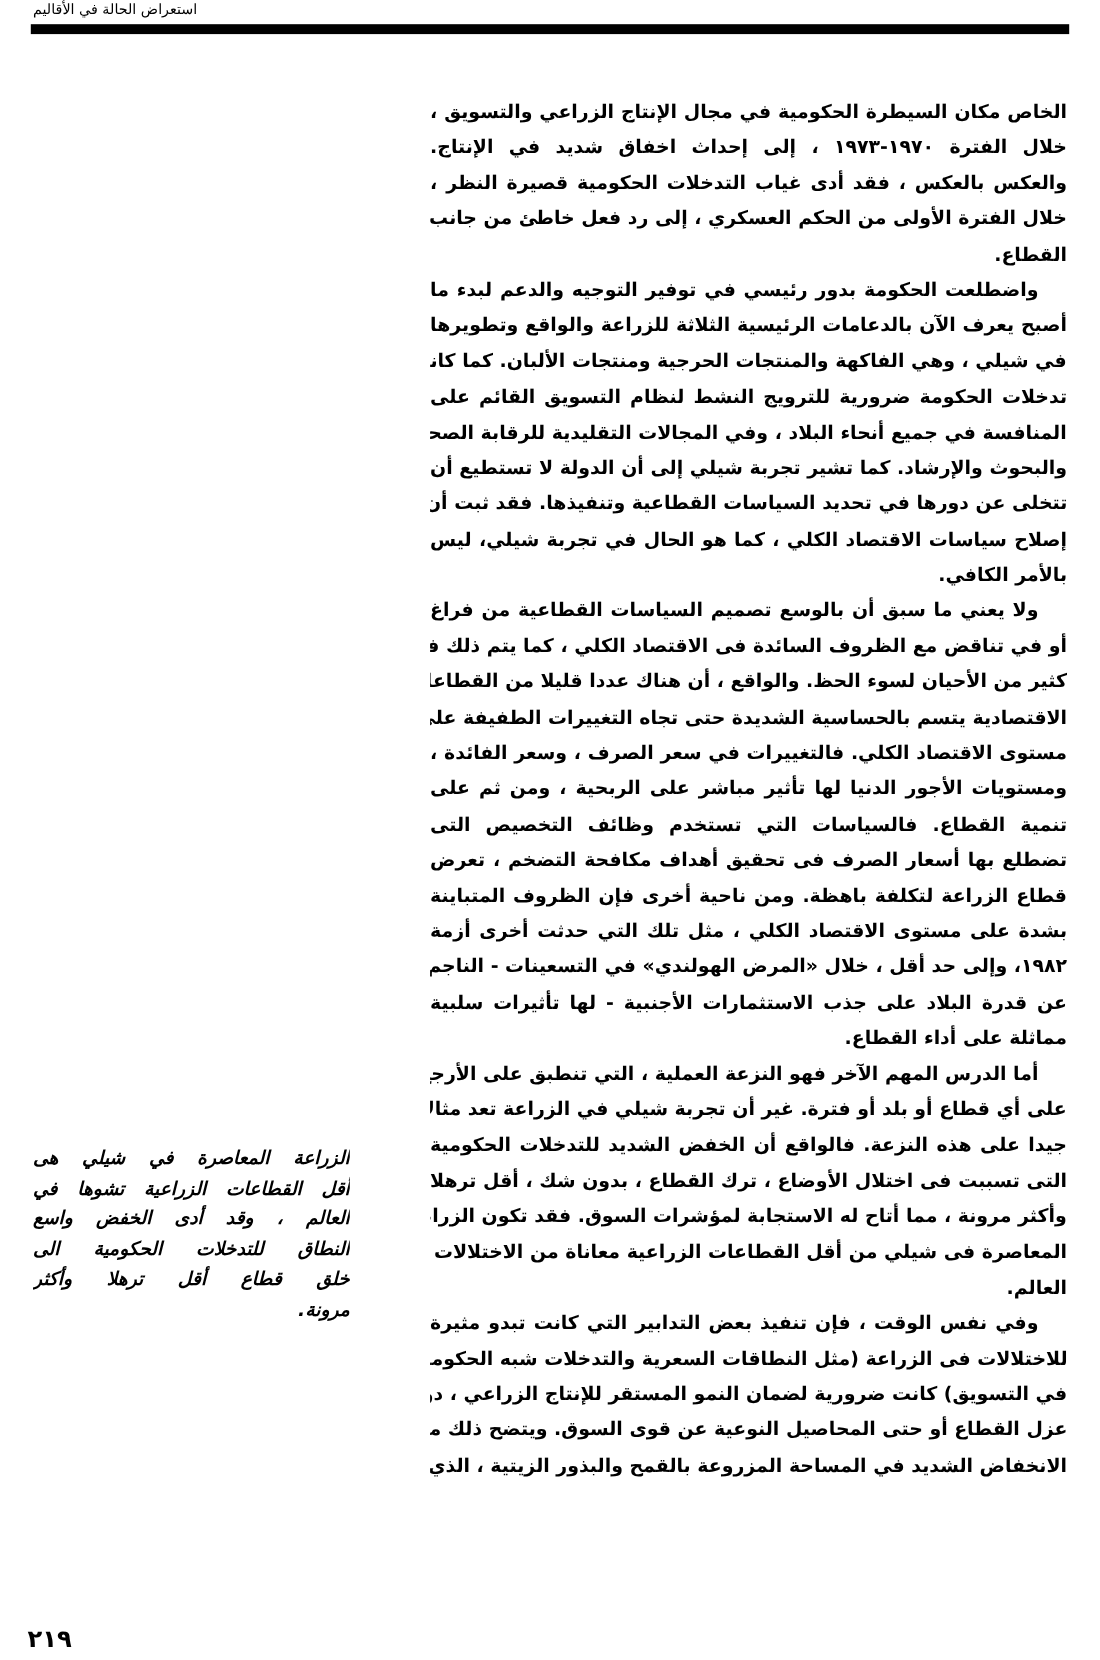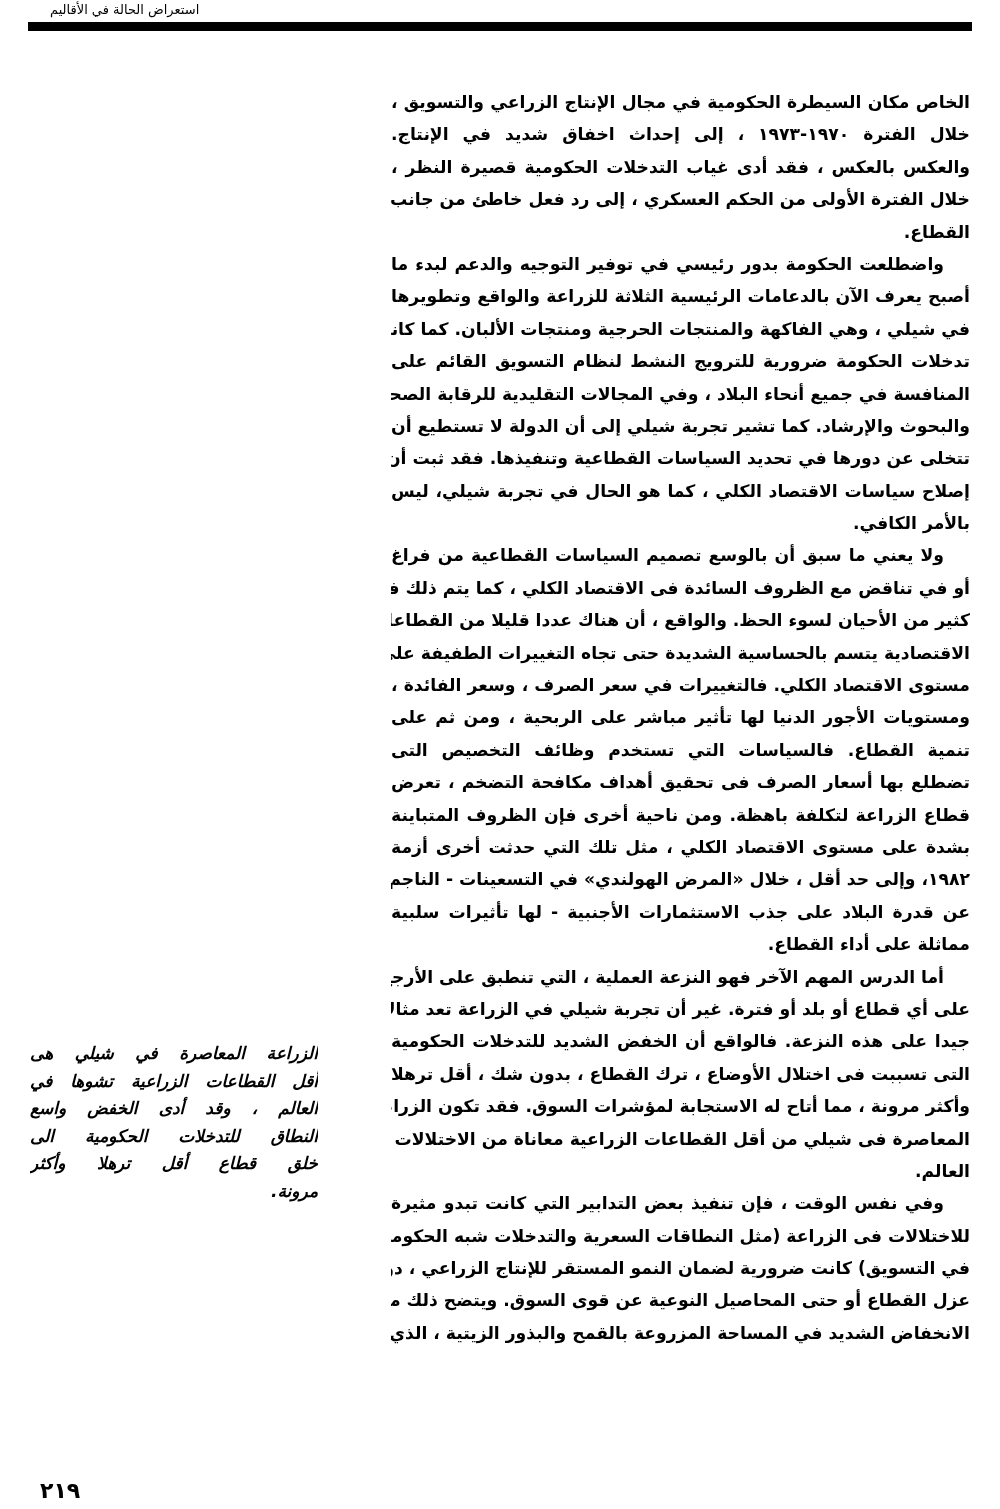--- a/index.html
+++ b/index.html
@@ -3,21 +3,21 @@
   <meta charset="utf-8">
   <style>
     html, body { margin: 0; padding: 0; background: #ffffff; }
     body {
       width: 1000px; height: 1509px; position: relative; overflow: hidden;
       font-family: "DejaVu Sans", sans-serif; color: #000000;
     }
     .running-head {
       position: absolute; left: 30px; top: 0px; width: 320px; height: 22px;
       font-size: 13px; line-height: 20px; text-align: left; direction: rtl;
-      color: #000; white-space: nowrap; margin-left: 20px;
+      color: #000; white-space: nowrap;
     }
     .head-rule {
       position: absolute; left: 28px; top: 22px; width: 944px; height: 9px;
       background: #000000;
     }
     .main-col {
       position: absolute; left: 350px; top: 86px; width: 620px;
       font-size: 17.2px; line-height: 32.4px; text-align: justify;
       text-align-last: right; direction: rtl; font-weight: bold;
     }
@@ -32,21 +32,21 @@
       position: absolute; left: 30px; top: 1040px; width: 288px;
       font-size: 17px; line-height: 27.6px; font-weight: bold; font-style: italic;
       direction: rtl;
     }
     .sidebar-note .line {
       display: block; white-space: nowrap; text-align: justify; text-align-last: justify;
       height: 27.6px; overflow: hidden; font-style: italic;
     }
     .sidebar-note .line.last { text-align-last: right; }
     .page-number {
-      position: absolute; left: 40px; top: 1478px; font-size: 22px; font-weight: bold;
+      position: absolute; left: 25px; top: 1478px; font-size: 22px; font-weight: bold;
       line-height: 26px; direction: rtl;
     }
   </style>
 </head>
 <body>
 
 <div class="running-head">استعراض الحالة في الأقاليم</div>
 <div class="head-rule"></div>
 
 <div class="main-col" id="main-col">

